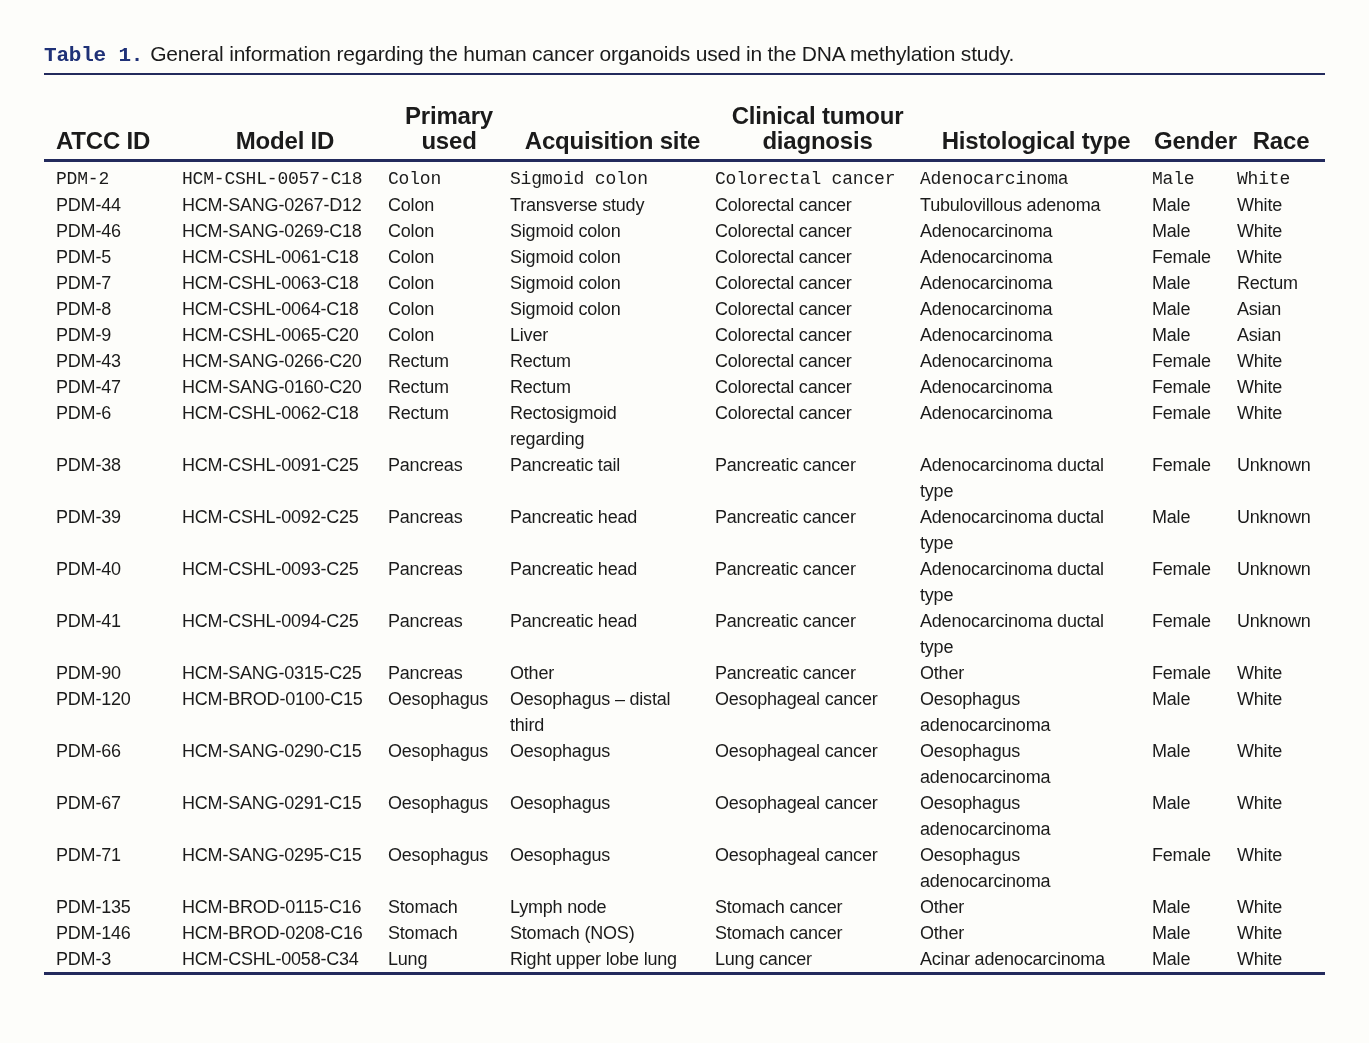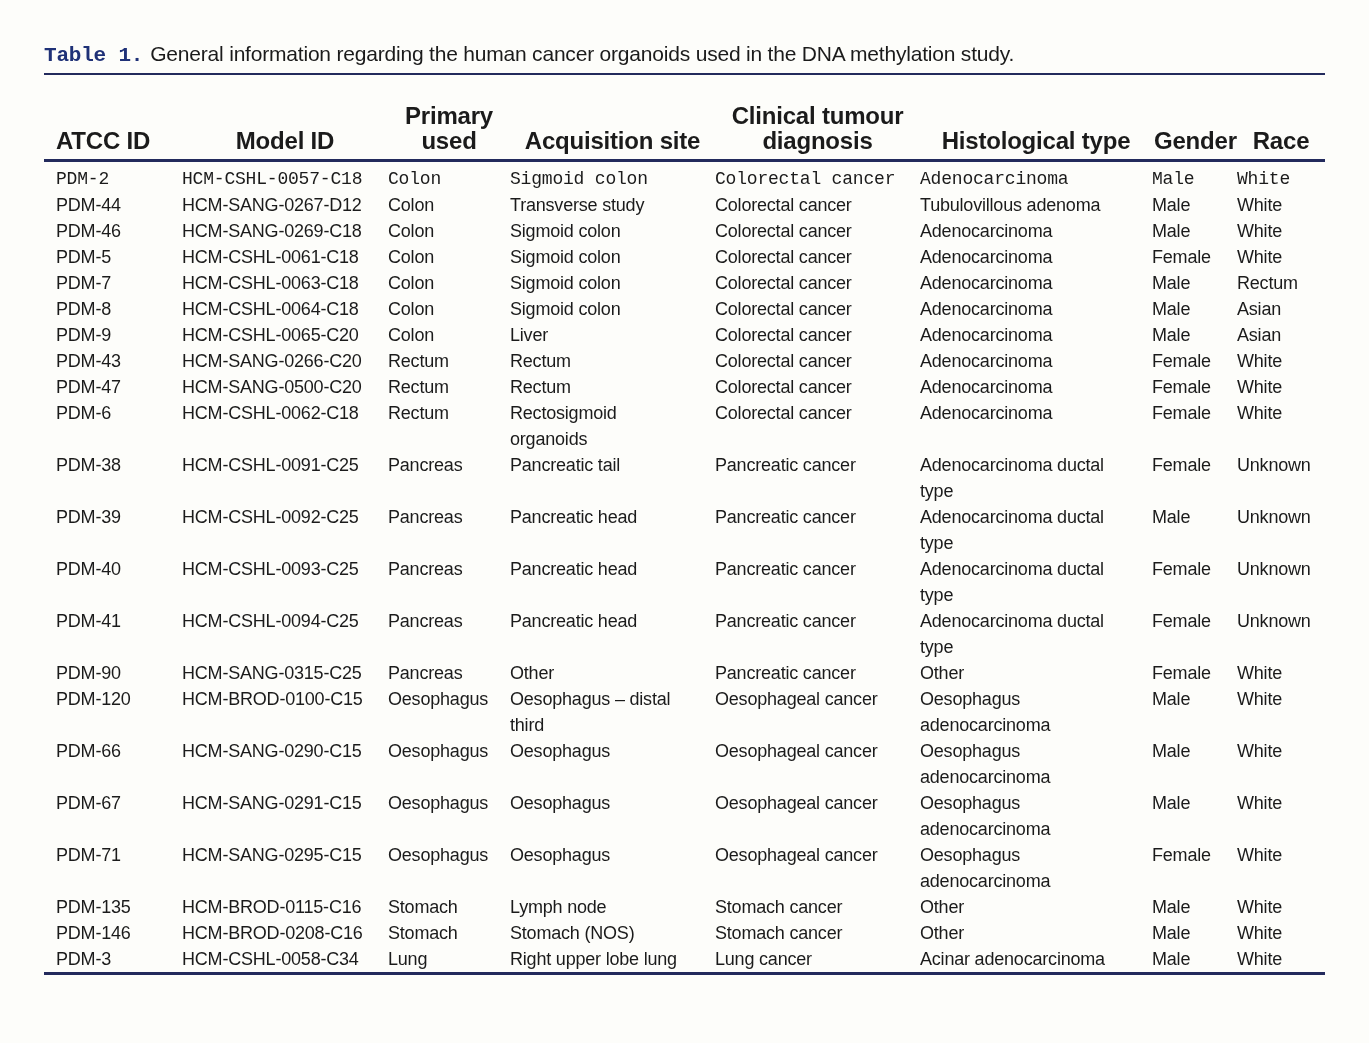--- a/index.html
+++ b/index.html
@@ -167,34 +167,34 @@
           <td>HCM-SANG-0266-C20</td>
           <td>Rectum</td>
           <td>Rectum</td>
           <td>Colorectal cancer</td>
           <td>Adenocarcinoma</td>
           <td>Female</td>
           <td>White</td>
         </tr>
         <tr>
           <td class="col-first">PDM-47</td>
-          <td>HCM-SANG-0500-C20</td>
+          <td>HCM-SANG-0160-C20</td>
           <td>Rectum</td>
           <td>Rectum</td>
           <td>Colorectal cancer</td>
           <td>Adenocarcinoma</td>
           <td>Female</td>
           <td>White</td>
         </tr>
         <tr>
           <td class="col-first">PDM-6</td>
           <td>HCM-CSHL-0062-C18</td>
           <td>Rectum</td>
           <td>Rectosigmoid
-organoids</td>
+regarding</td>
           <td>Colorectal cancer</td>
           <td>Adenocarcinoma</td>
           <td>Female</td>
           <td>White</td>
         </tr>
         <tr>
           <td class="col-first">PDM-38</td>
           <td>HCM-CSHL-0091-C25</td>
           <td>Pancreas</td>
           <td>Pancreatic tail</td>

